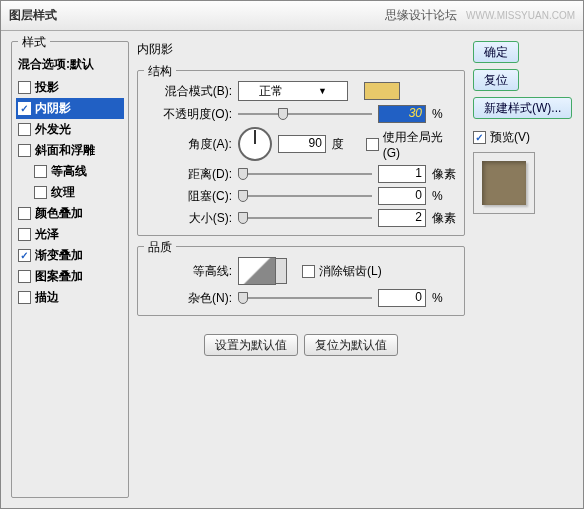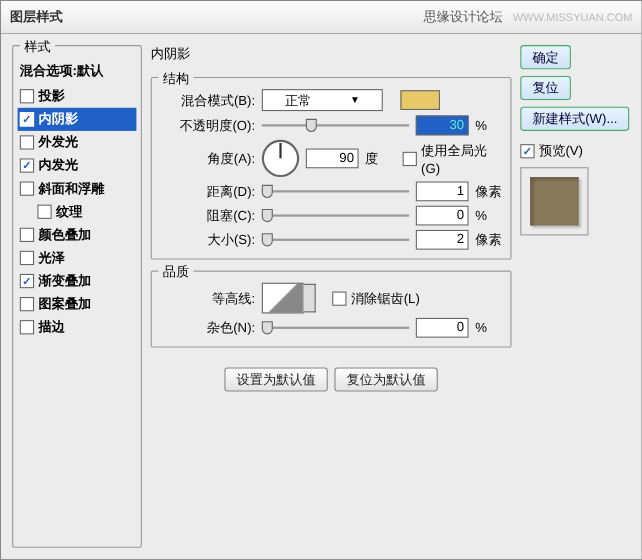--- a/index.html
+++ b/index.html
@@ -25,21 +25,21 @@
 .section-title { font-size: 12px; margin-bottom: 2px; }
 .row { display: flex; align-items: center; gap: 6px; margin: 4px 0; }
 .row-label { width: 90px; text-align: right; }
 .select { width: 110px; height: 20px; border: 1px solid #666; background: #fff; display: flex; align-items: center; justify-content: space-between; padding: 0 20px; }
 .select .arrow { font-size: 9px; }
 .color-swatch { width: 36px; height: 18px; background: #e8c96a; border: 1px solid #666; margin-left: 10px; }
 .slider { flex: 1; height: 14px; position: relative; }
 .slider-track { position: absolute; top: 6px; left: 0; right: 0; height: 2px; background: #999; }
 .slider-thumb { position: absolute; top: 1px; width: 10px; height: 12px; background: #ddd; border: 1px solid #666; border-radius: 0 0 5px 5px; cursor:pointer;}
 .num-input { width: 48px; height: 18px; border: 1px solid #666; background: #fff; text-align: right; padding: 0 3px; }
-.num-input.sel { background: #2160c4; color: #5eead4; }
+.num-input.sel { background: #2160c4; color: #fde047; font-style: italic; }
 .unit { width: 28px; }
 .angle-dial { width: 34px; height: 34px; border: 2px solid #666; border-radius: 50%; background: #fff; position: relative; }
 .angle-pointer { position: absolute; left: 50%; top: 50%; width: 2px; height: 14px; background: #333; transform-origin: top center; transform: translate(-50%,0) rotate(0deg); }
 .contour-swatch { width: 38px; height: 28px; border: 1px solid #666; background: linear-gradient(135deg,#fff 0%,#fff 48%,#888 52%,#888 100%); position:relative;}
 .contour-swatch::after{content:"";position:absolute;right:-12px;top:0;bottom:0;width:10px;border:1px solid #666;border-left:none;background:#ddd;}
 .btn { height: 22px; border: 1px solid #4a6; background: linear-gradient(#e8f3ff,#cfe3f8); border-radius: 3px; display: flex; align-items: center; justify-content: center; cursor: pointer; padding: 0 10px; color:#003; }
 .btn.plain { background: linear-gradient(#fefefe,#e2e2e2); border-color:#888; color:#222;}
 .right-panel { width: 100px; display: flex; flex-direction: column; gap: 6px; align-items: flex-start; }
 .preview-group { border: 1px solid #999; padding: 8px; display: flex; align-items: center; justify-content: center; background:#ececec;}
 .preview-swatch { width: 44px; height: 44px; background: #8a7a5c; box-shadow: inset 2px 2px 4px rgba(0,0,0,.3), 2px 2px 2px rgba(0,0,0,.2); }
@@ -71,26 +71,26 @@
             </div>
             <div class="style-item selected">
               <span class="chk checked"></span>
               <span>内阴影</span>
             </div>
             <div class="style-item">
               <span class="chk"></span>
               <span>外发光</span>
             </div>
             <div class="style-item">
-              <span class="chk checked"></span>
-              <span>内发光</span>
-            </div>
-            <div class="style-item">
               <span class="chk"></span>
               <span>斜面和浮雕</span>
+            </div>
+            <div class="style-item sub">
+              <span class="chk"></span>
+              <span>等高线</span>
             </div>
             <div class="style-item sub">
               <span class="chk"></span>
               <span>纹理</span>
             </div>
             <div class="style-item">
               <span class="chk"></span>
               <span>颜色叠加</span>
             </div>
             <div class="style-item">

